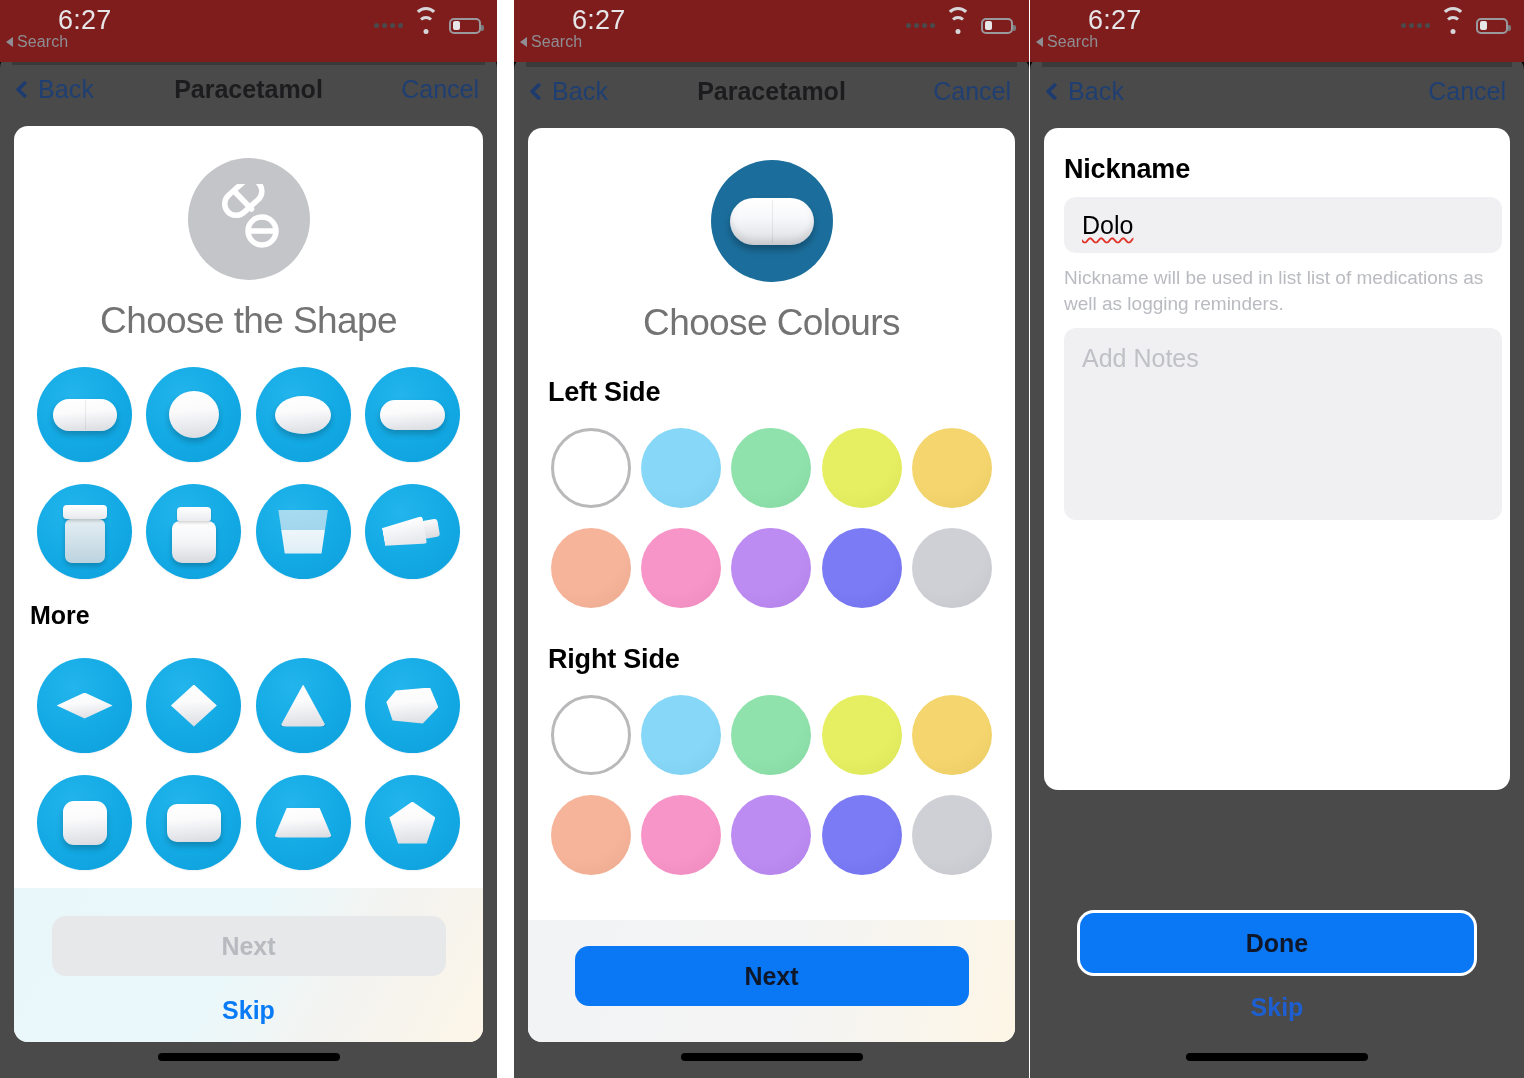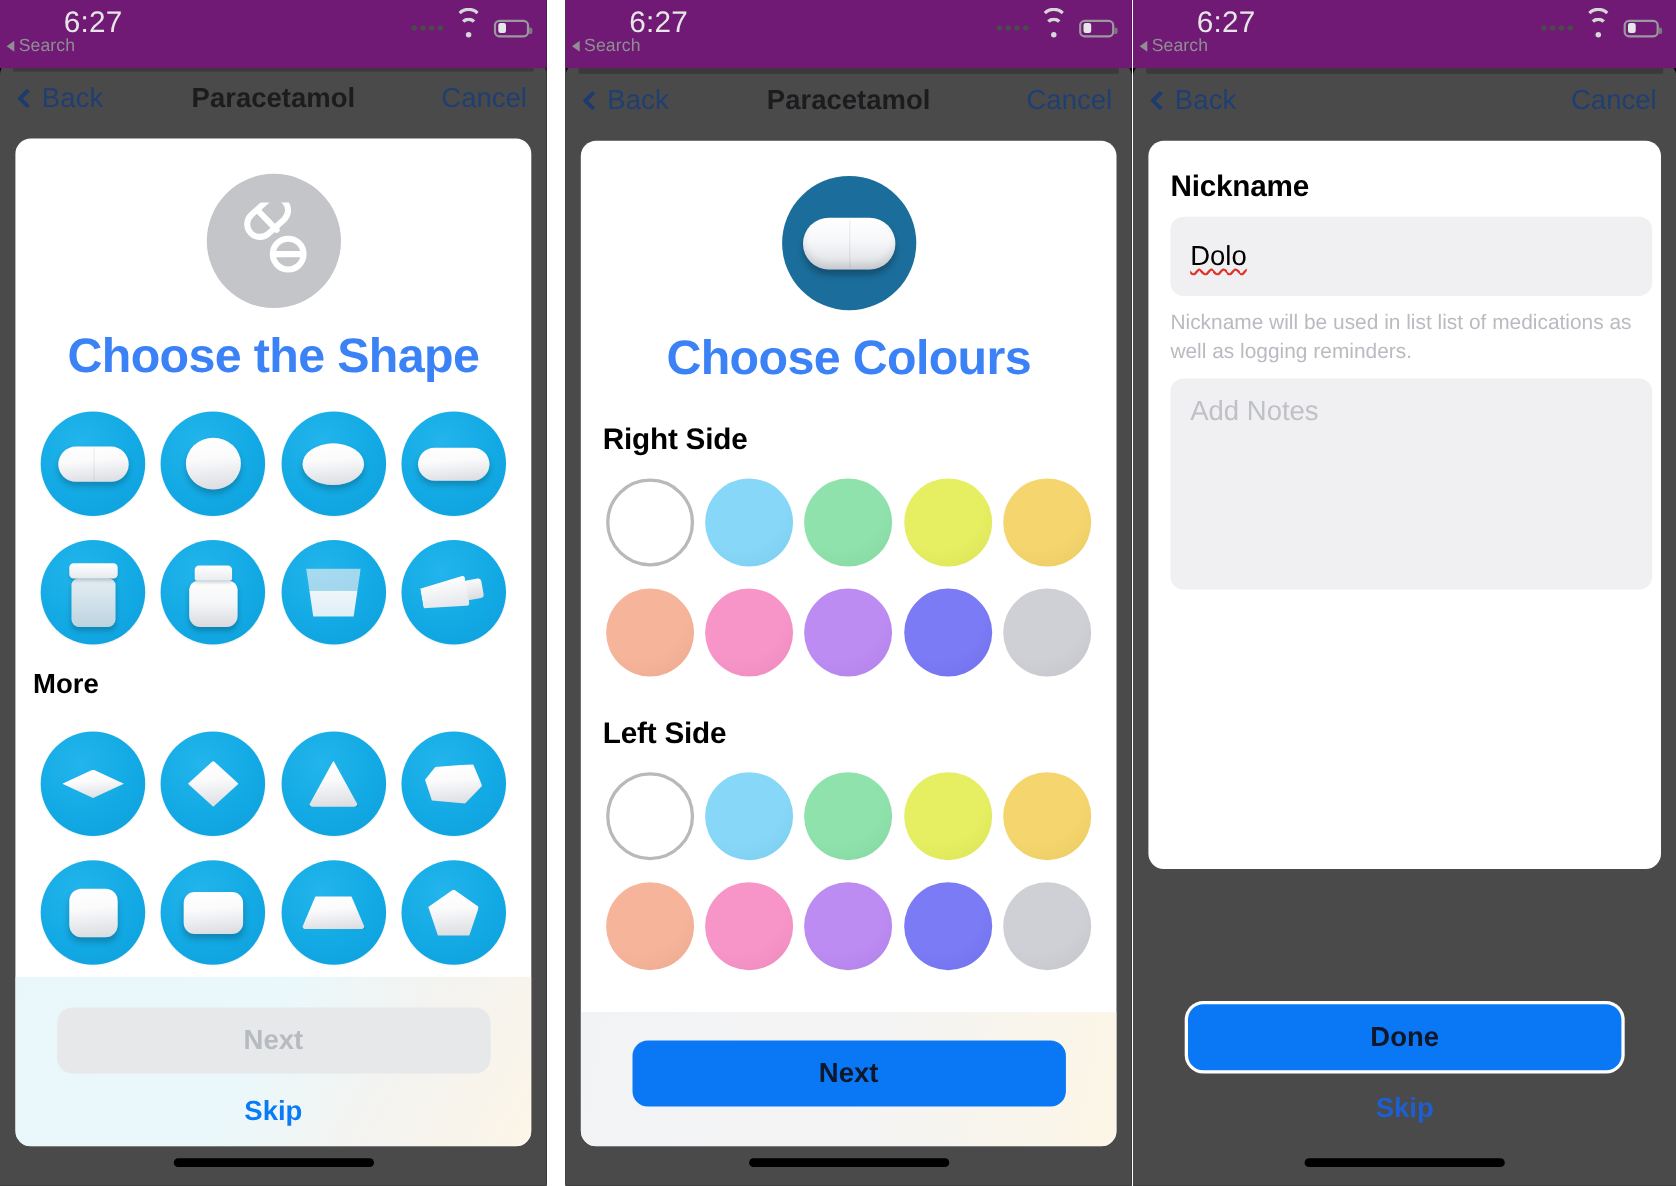--- a/index.html
+++ b/index.html
@@ -24,21 +24,21 @@
     overflow: hidden;
     flex: none;
   }
   .phone.p1 { width: 497px; }
   .phone.p2 { width: 515px; margin-left: 17px; }
   .phone.p3 { width: 494px; margin-left: 1px; }
 
   
   .statusbar {
     position: absolute; top: 0; left: 0; right: 0; height: 62px;
-    background: #701a75; color: #e9e9ea; z-index: 40;
+    background: #7f1d1d; color: #e9e9ea; z-index: 40;
   }
   .sb-time {
     position: absolute; left: 58px; top: 5px;
     font-size: 27px; font-weight: 500; letter-spacing: .2px;
     color: #e6e6e8;
   }
   .sb-back {
     position: absolute; left: 6px; top: 33px;
     font-size: 16px; color: #8e8e93; letter-spacing: .1px;
     display: flex; align-items: center; gap: 4px;
@@ -112,21 +112,21 @@
   
   .hero { display: flex; flex-direction: column; align-items: center; padding-top: 32px; }
   .hero-circle {
     width: 122px; height: 122px; border-radius: 50%;
     display: flex; align-items: center; justify-content: center;
     position: relative;
   }
   .hero-circle.grey { background: #c4c5c9; }
   .hero-circle.blue { background: #1b6e9c; }
   .hero-title {
-    font-size: 44px; font-weight: 700; color: #3b82f6; letter-spacing: -0.6px;
+    font-size: 37px; font-weight: 400; color: #737373; letter-spacing: -0.6px;
     margin-top: 22px; line-height: 1;
   }
 
   
   .glyph-meds { width: 74px; height: 70px; }
   
   .capsule3d {
     width: 84px; height: 47px; border-radius: 24px;
     background: linear-gradient(180deg,#ffffff 0%,#f7f8fa 42%,#dcdee3 100%);
     box-shadow: 0 5px 7px rgba(0,0,0,.28), inset 0 -5px 7px rgba(0,0,0,.10);
@@ -268,21 +268,21 @@
 
   .p3-footer {
     position: absolute; left: 0; right: 0; bottom: 56px;
     display: flex; flex-direction: column; align-items: center;
   }
 
   
   .form { padding: 26px 8px 0 20px; }
   .field-label { font-size: 27px; font-weight: 800; color: #000; letter-spacing: -0.2px; }
   .text-input {
-    margin-top: 12px; height: 72px; border-radius: 12px;
+    margin-top: 12px; height: 56px; border-radius: 12px;
     background: #f0f0f3; display: flex; align-items: center;
     padding: 0 18px; font-size: 25px; color: #000;
   }
   .misspelled {
     text-decoration: underline;
     text-decoration-style: wavy;
     text-decoration-color: #e0342b;
     text-decoration-thickness: 2px;
     text-underline-offset: 3px;
   }
@@ -469,41 +469,41 @@
 
       <div class="card tall">
         <div class="hero">
           <div class="hero-circle blue">
             <div class="capsule3d"></div>
           </div>
           <div class="hero-title">Choose Colours</div>
         </div>
 
         <div style="margin-top:36px">
-          <div class="section-label">Right Side</div>
+          <div class="section-label">Left Side</div>
           <div class="swatch-rows">
             <div class="swatch-row">
               <div class="swatch white"></div>
               <div class="swatch" style="background: radial-gradient(circle at 38% 28%, rgb(135, 216, 248) 0%, rgb(135, 216, 248) 55%, rgb(123, 204, 236) 100%);"></div>
               <div class="swatch" style="background: radial-gradient(circle at 38% 28%, rgb(143, 226, 171) 0%, rgb(143, 226, 171) 55%, rgb(131, 214, 159) 100%);"></div>
               <div class="swatch" style="background: radial-gradient(circle at 38% 28%, rgb(230, 239, 98) 0%, rgb(230, 239, 98) 55%, rgb(218, 227, 86) 100%);"></div>
               <div class="swatch" style="background: radial-gradient(circle at 38% 28%, rgb(245, 214, 110) 0%, rgb(245, 214, 110) 55%, rgb(233, 202, 98) 100%);"></div>
             </div>
             <div class="swatch-row">
               <div class="swatch" style="background: radial-gradient(circle at 38% 28%, rgb(246, 181, 154) 0%, rgb(246, 181, 154) 55%, rgb(234, 169, 142) 100%);"></div>
               <div class="swatch" style="background: radial-gradient(circle at 38% 28%, rgb(248, 149, 200) 0%, rgb(248, 149, 200) 55%, rgb(236, 137, 188) 100%);"></div>
               <div class="swatch" style="background: radial-gradient(circle at 38% 28%, rgb(189, 140, 242) 0%, rgb(189, 140, 242) 55%, rgb(177, 128, 230) 100%);"></div>
               <div class="swatch" style="background: radial-gradient(circle at 38% 28%, rgb(123, 124, 245) 0%, rgb(123, 124, 245) 55%, rgb(111, 112, 233) 100%);"></div>
               <div class="swatch" style="background: radial-gradient(circle at 38% 28%, rgb(207, 207, 214) 0%, rgb(207, 207, 214) 55%, rgb(195, 195, 202) 100%);"></div>
             </div>
           </div>
         </div>
 
         <div style="margin-top:36px">
-          <div class="section-label">Left Side</div>
+          <div class="section-label">Right Side</div>
           <div class="swatch-rows">
             <div class="swatch-row">
               <div class="swatch white"></div>
               <div class="swatch" style="background: radial-gradient(circle at 38% 28%, rgb(135, 216, 248) 0%, rgb(135, 216, 248) 55%, rgb(123, 204, 236) 100%);"></div>
               <div class="swatch" style="background: radial-gradient(circle at 38% 28%, rgb(143, 226, 171) 0%, rgb(143, 226, 171) 55%, rgb(131, 214, 159) 100%);"></div>
               <div class="swatch" style="background: radial-gradient(circle at 38% 28%, rgb(230, 239, 98) 0%, rgb(230, 239, 98) 55%, rgb(218, 227, 86) 100%);"></div>
               <div class="swatch" style="background: radial-gradient(circle at 38% 28%, rgb(245, 214, 110) 0%, rgb(245, 214, 110) 55%, rgb(233, 202, 98) 100%);"></div>
             </div>
             <div class="swatch-row">
               <div class="swatch" style="background: radial-gradient(circle at 38% 28%, rgb(246, 181, 154) 0%, rgb(246, 181, 154) 55%, rgb(234, 169, 142) 100%);"></div>

